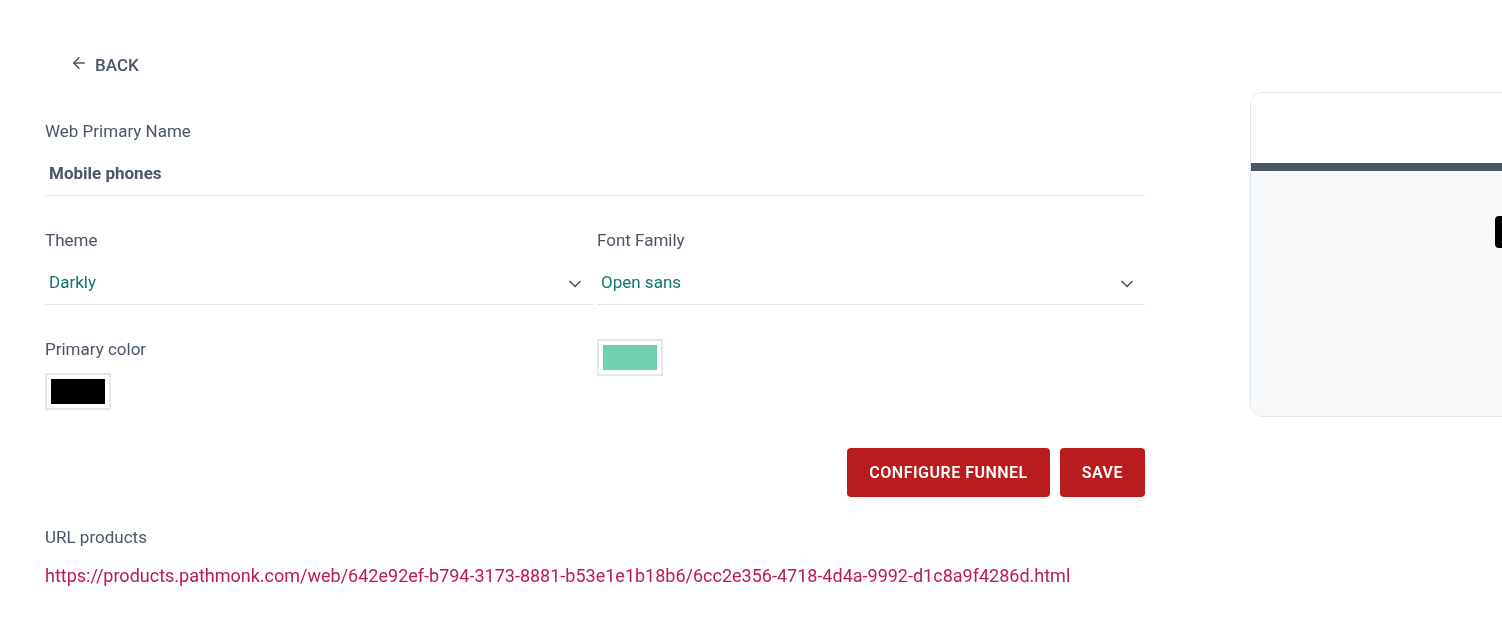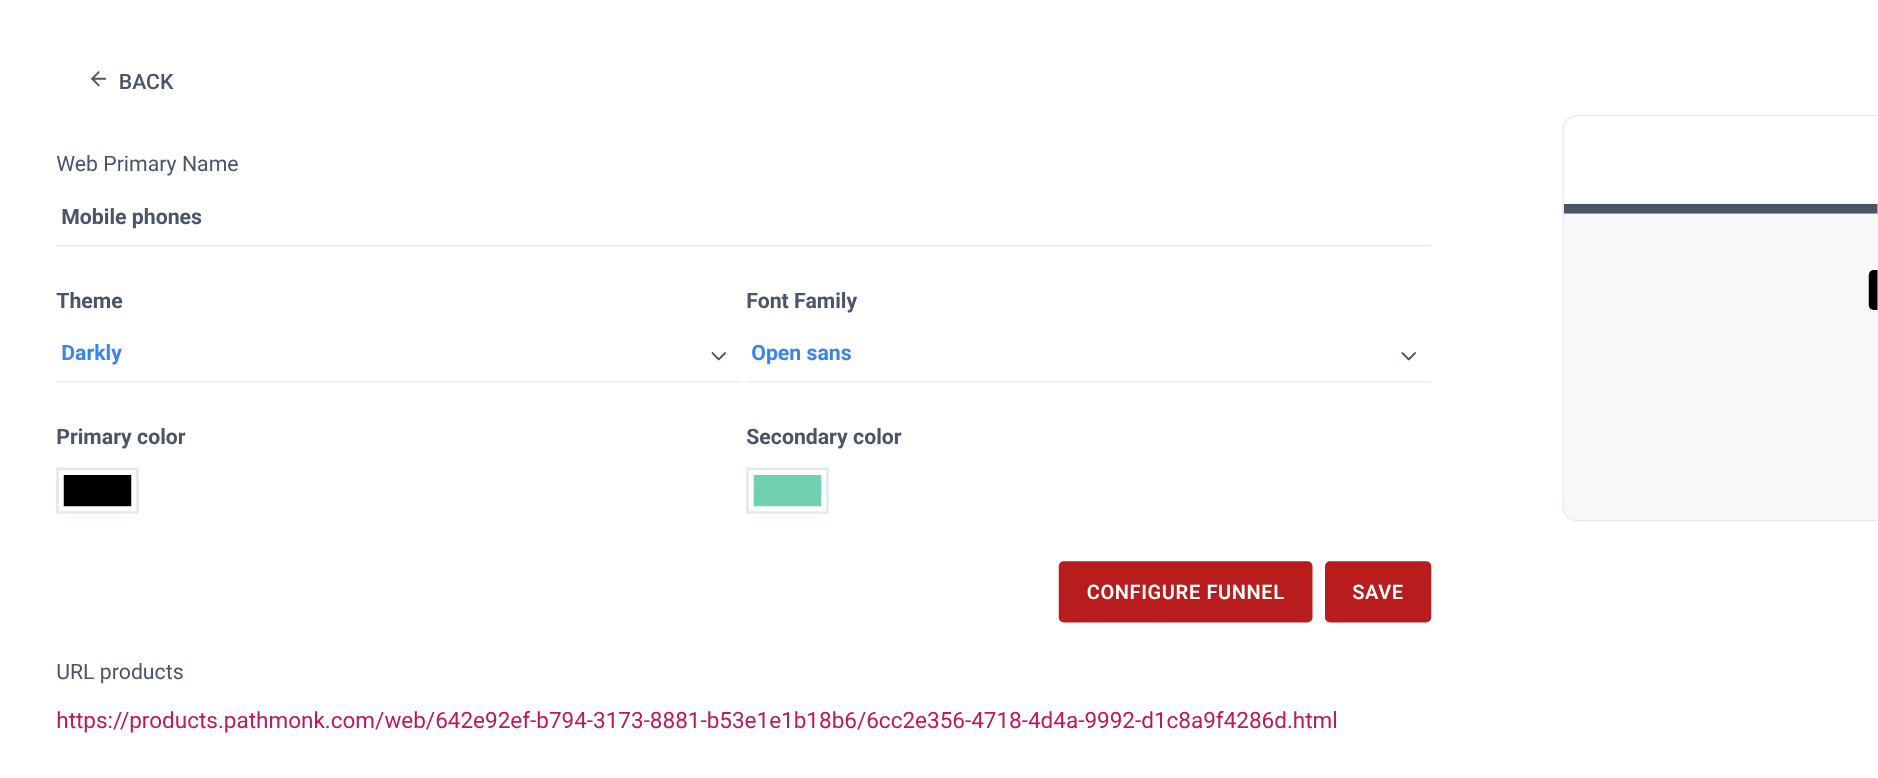--- a/index.html
+++ b/index.html
@@ -66,37 +66,36 @@
       color: #4a5568;
       outline: none;
       background: transparent;
       font-family: inherit;
       font-weight: bold;
     }
 
     .two-col {
       display: flex;
       gap: 4px;
-      font-weight: bold;
     }
 
     .two-col > div {
       flex: 1;
     }
 
     .select-wrap {
       position: relative;
       border-bottom: 1px solid #e2e8f0;
       padding: 8px 4px 12px 4px;
       cursor: pointer;
     }
 
     .select-value {
       font-size: 17px;
-      color: #3b82f6;
+      color: #0f766e;
     }
 
     .select-chevron {
       position: absolute;
       right: 8px;
       top: 10px;
       width: 20px;
       height: 20px;
       pointer-events: none;
     }
@@ -247,21 +246,20 @@
     </div>
 
     <div class="two-col form-group">
       <div>
         <label class="form-label">Primary color</label>
         <span class="color-box-wrap">
           <span class="color-box" style="background:#000000"></span>
         </span>
       </div>
       <div>
-        <label class="form-label">Secondary color</label>
         <span class="color-box-wrap">
           <span class="color-box" style="background:#6fd1b0"></span>
         </span>
       </div>
     </div>
 
     <div class="button-row">
       <button class="btn">CONFIGURE FUNNEL</button>
       <button class="btn">SAVE</button>
     </div>

